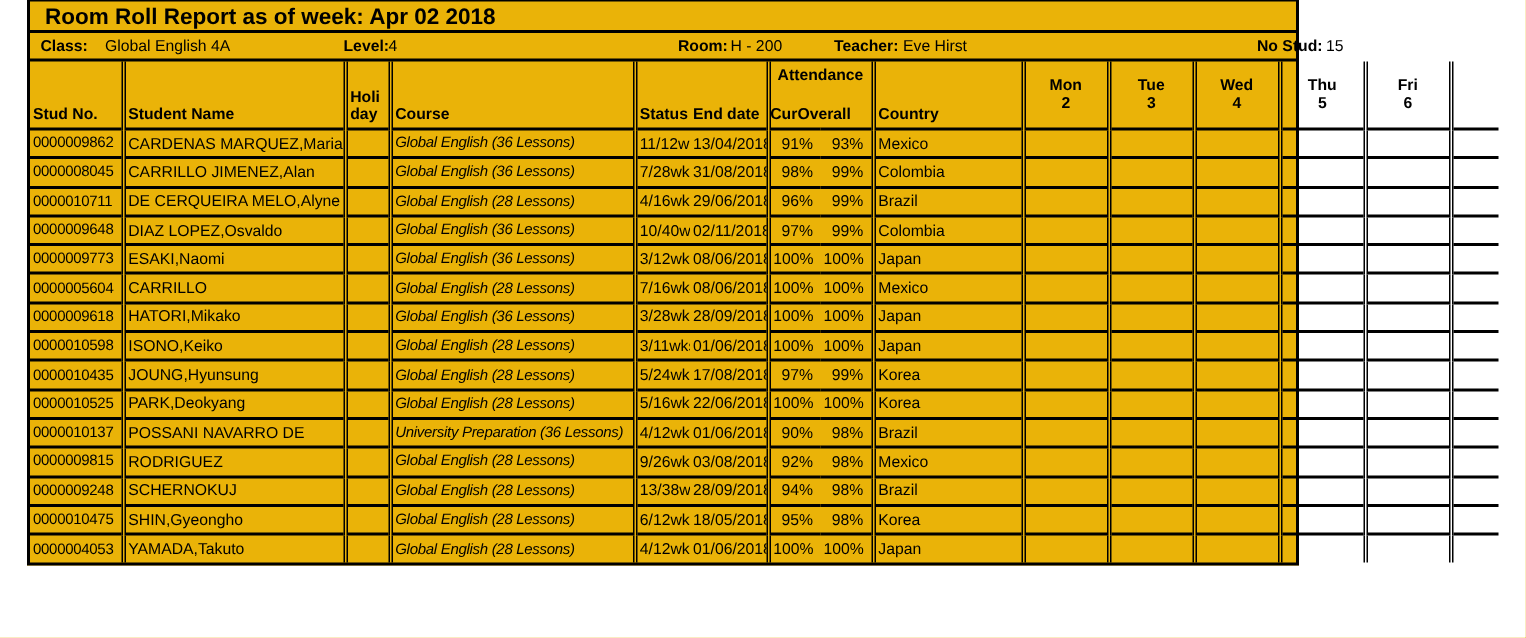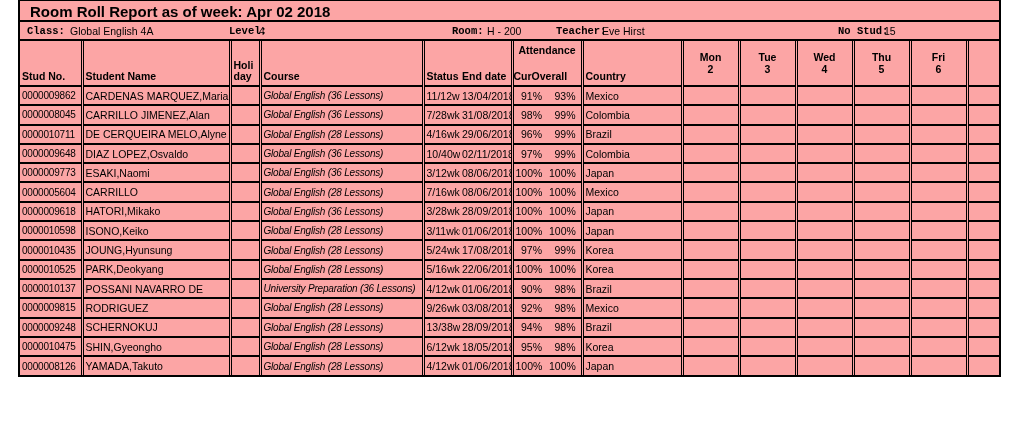--- a/index.html
+++ b/index.html
@@ -1,30 +1,30 @@
 <!DOCTYPE html>
 <html><head>
 <meta charset="utf-8">
 <style>
   * { margin: 0; padding: 0; box-sizing: border-box; }
   body { background: #fff; font-family: "Liberation Sans", sans-serif; color: #000; }
   .page { position: relative; width: 1017px; height: 425px; background: #fff; overflow: hidden; }
-  .report { position: absolute; left: 18px; top: 0; width: 983px;
-            border: 2px solid #000; border-top-width: 1px; background: #fca5a5; }
+  .report { position: absolute; left: 18px; top: 0; width: 848px;
+            border: 2px solid #000; border-top-width: 1px; background: #eab308; }
 
   
   .title-band { position: relative; height: 21px; border-bottom: 2px solid #000; }
   .title-band .title { position: absolute; left: 10px; top: 2px; font-size: 15px; font-weight: bold; white-space: nowrap; }
   .title-band .session { position: absolute; left: 377px; top: 2px; font-size: 15px; font-weight: bold; white-space: nowrap; }
   .title-band .session .val { margin-left: 6px; }
 
   
   .class-band { position: relative; height: 19px; border-bottom: 2px solid #000; font-size: 10.5px; }
   .class-band span { position: absolute; top: 3px; white-space: nowrap; }
-  .class-band .lbl { font-weight: bold; font-family: Liberation Mono, monospace; }
+  .class-band .lbl { font-weight: bold; }
 
   
   table { border-collapse: collapse; table-layout: fixed; width: 979px; }
   th, td { border: 0; overflow: hidden; white-space: nowrap; }
   .dl { border-left: 3px double #000; }
   thead th { height: 44px; border-bottom: 2px solid #000; vertical-align: bottom;
              font-size: 10.5px; font-weight: bold; text-align: left; padding: 2px 1px 3px 2px; }
   thead th.day { text-align: center; vertical-align: middle; padding: 0; }
   thead th.att { vertical-align: top; padding: 0; }
   .att-wrap { display: flex; flex-direction: column; justify-content: space-between; height: 44px; padding: 3px 0; }
@@ -357,21 +357,21 @@
         <td class="c-ovr">98%</td>
         <td class="dl c-country">Korea</td>
         <td class="dl c-day"></td>
         <td class="dl c-day"></td>
         <td class="dl c-day"></td>
         <td class="dl c-day"></td>
         <td class="dl c-day"></td>
         <td class="dl c-last"></td>
       </tr>
           <tr>
-        <td class="c-stud">0000008126</td>
+        <td class="c-stud">0000004053</td>
         <td class="dl c-name">YAMADA,Takuto</td>
         <td class="dl c-hol"></td>
         <td class="dl c-course">Global English (28 Lessons)</td>
         <td class="dl c-status">4/12wks</td>
         <td class="c-end">01/06/2018</td>
         <td class="dl c-cur">100%</td>
         <td class="c-ovr">100%</td>
         <td class="dl c-country">Japan</td>
         <td class="dl c-day"></td>
         <td class="dl c-day"></td>

